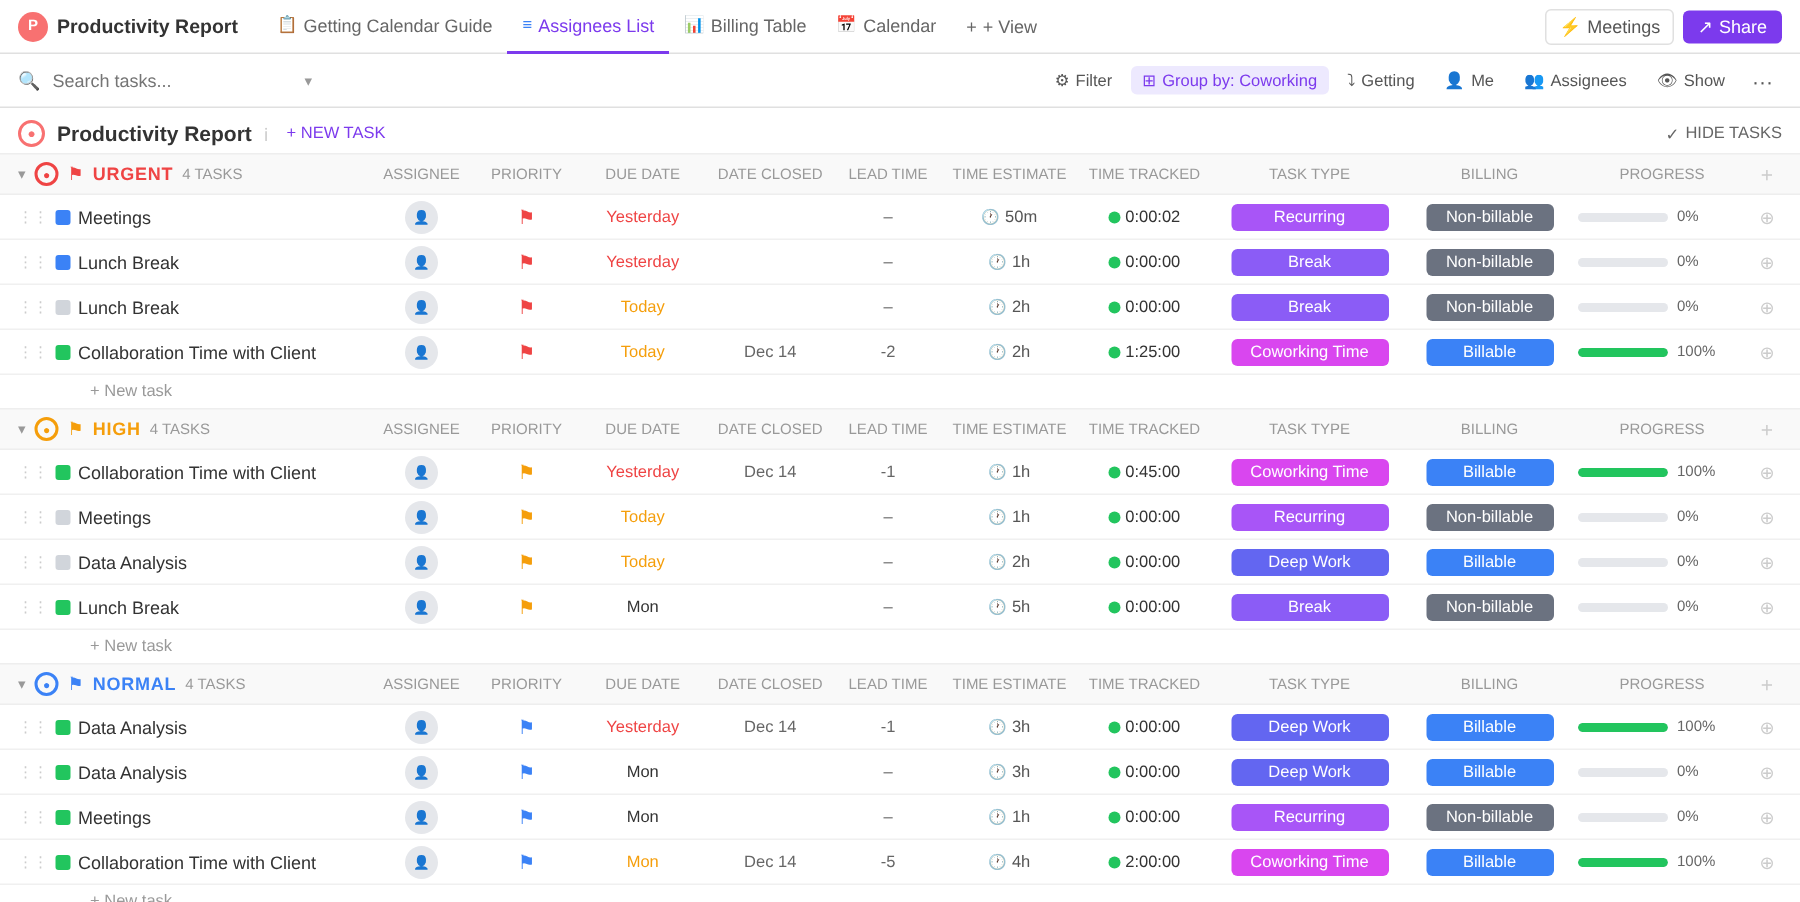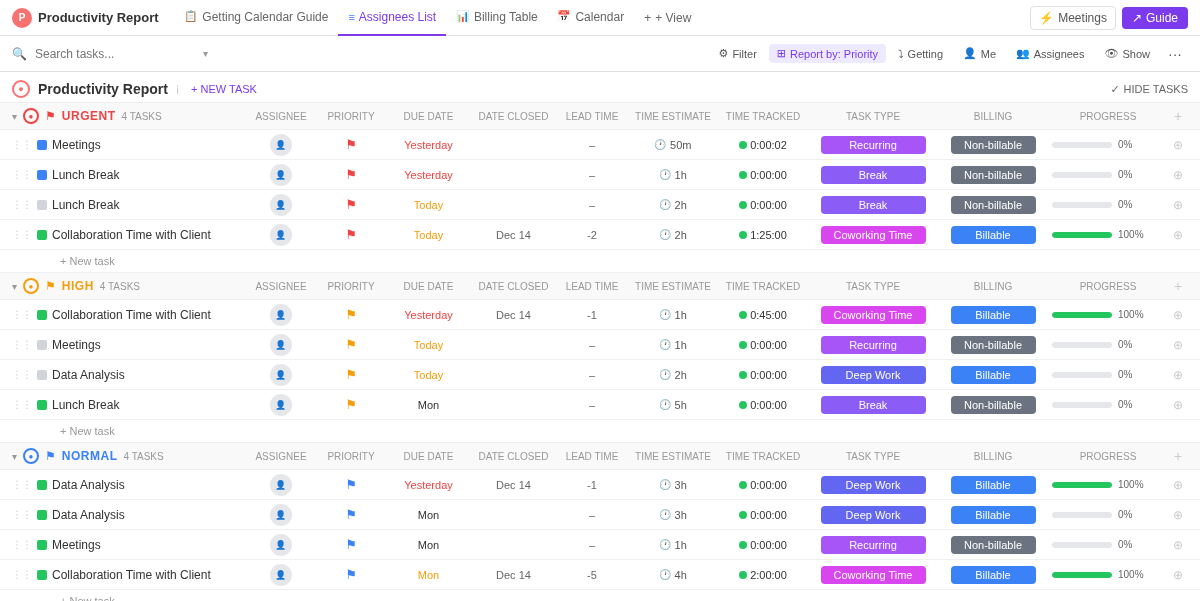--- a/index.html
+++ b/index.html
@@ -35,38 +35,38 @@
     </div>
   </div>
 
   <div style="display:flex;align-items:center;gap:6px;margin-left:auto;">
     <div style="display:flex;align-items:center;gap:4px;padding:4px 8px;border-radius:4px;cursor:pointer;font-size:12px;color:#555;border:1px solid #e0e0e0;">
       <span>⚡</span>
       <span>Meetings</span>
     </div>
     <div style="background:#7c3aed;color:white;border:none;padding:4px 10px;border-radius:4px;font-size:12px;cursor:pointer;display:flex;align-items:center;gap:4px;">
       <span>↗</span>
-      <span>Guide</span>
+      <span>Share</span>
     </div>
   </div>
 </div>
 
 <div style="display:flex;align-items:center;height:36px;padding:0 12px;border-bottom:1px solid #e0e0e0;gap:8px;">
   <span style="color:#999;font-size:12px;">🔍</span>
   <input type="text" style="border: none; outline: none; font-size: 12px; color: #ec4899; width: 160px;" placeholder="Search tasks...">
   <span style="color:#999;font-size:10px;cursor:pointer;">▾</span>
 
   <div style="display:flex;align-items:center;gap:4px;margin-left:auto;">
     <div style="display:flex;align-items:center;gap:4px;padding:3px 8px;border-radius:4px;cursor:pointer;font-size:11px;color:#555;">
       <span>⚙</span>
       <span>Filter</span>
     </div>
     <div style="display:flex;align-items:center;gap:4px;padding:3px 8px;border-radius:4px;cursor:pointer;font-size:11px;color:#7c3aed;background:#ede9fe;">
       <span>⊞</span>
-      <span>Report by: Priority</span>
+      <span>Group by: Coworking</span>
     </div>
     <div style="display:flex;align-items:center;gap:4px;padding:3px 8px;border-radius:4px;cursor:pointer;font-size:11px;color:#555;">
       <span>⤵</span>
       <span>Getting</span>
     </div>
     <div style="display:flex;align-items:center;gap:4px;padding:3px 8px;border-radius:4px;cursor:pointer;font-size:11px;color:#555;">
       <span>👤</span>
       <span>Me</span>
     </div>
     <div style="display:flex;align-items:center;gap:4px;padding:3px 8px;border-radius:4px;cursor:pointer;font-size:11px;color:#555;">

